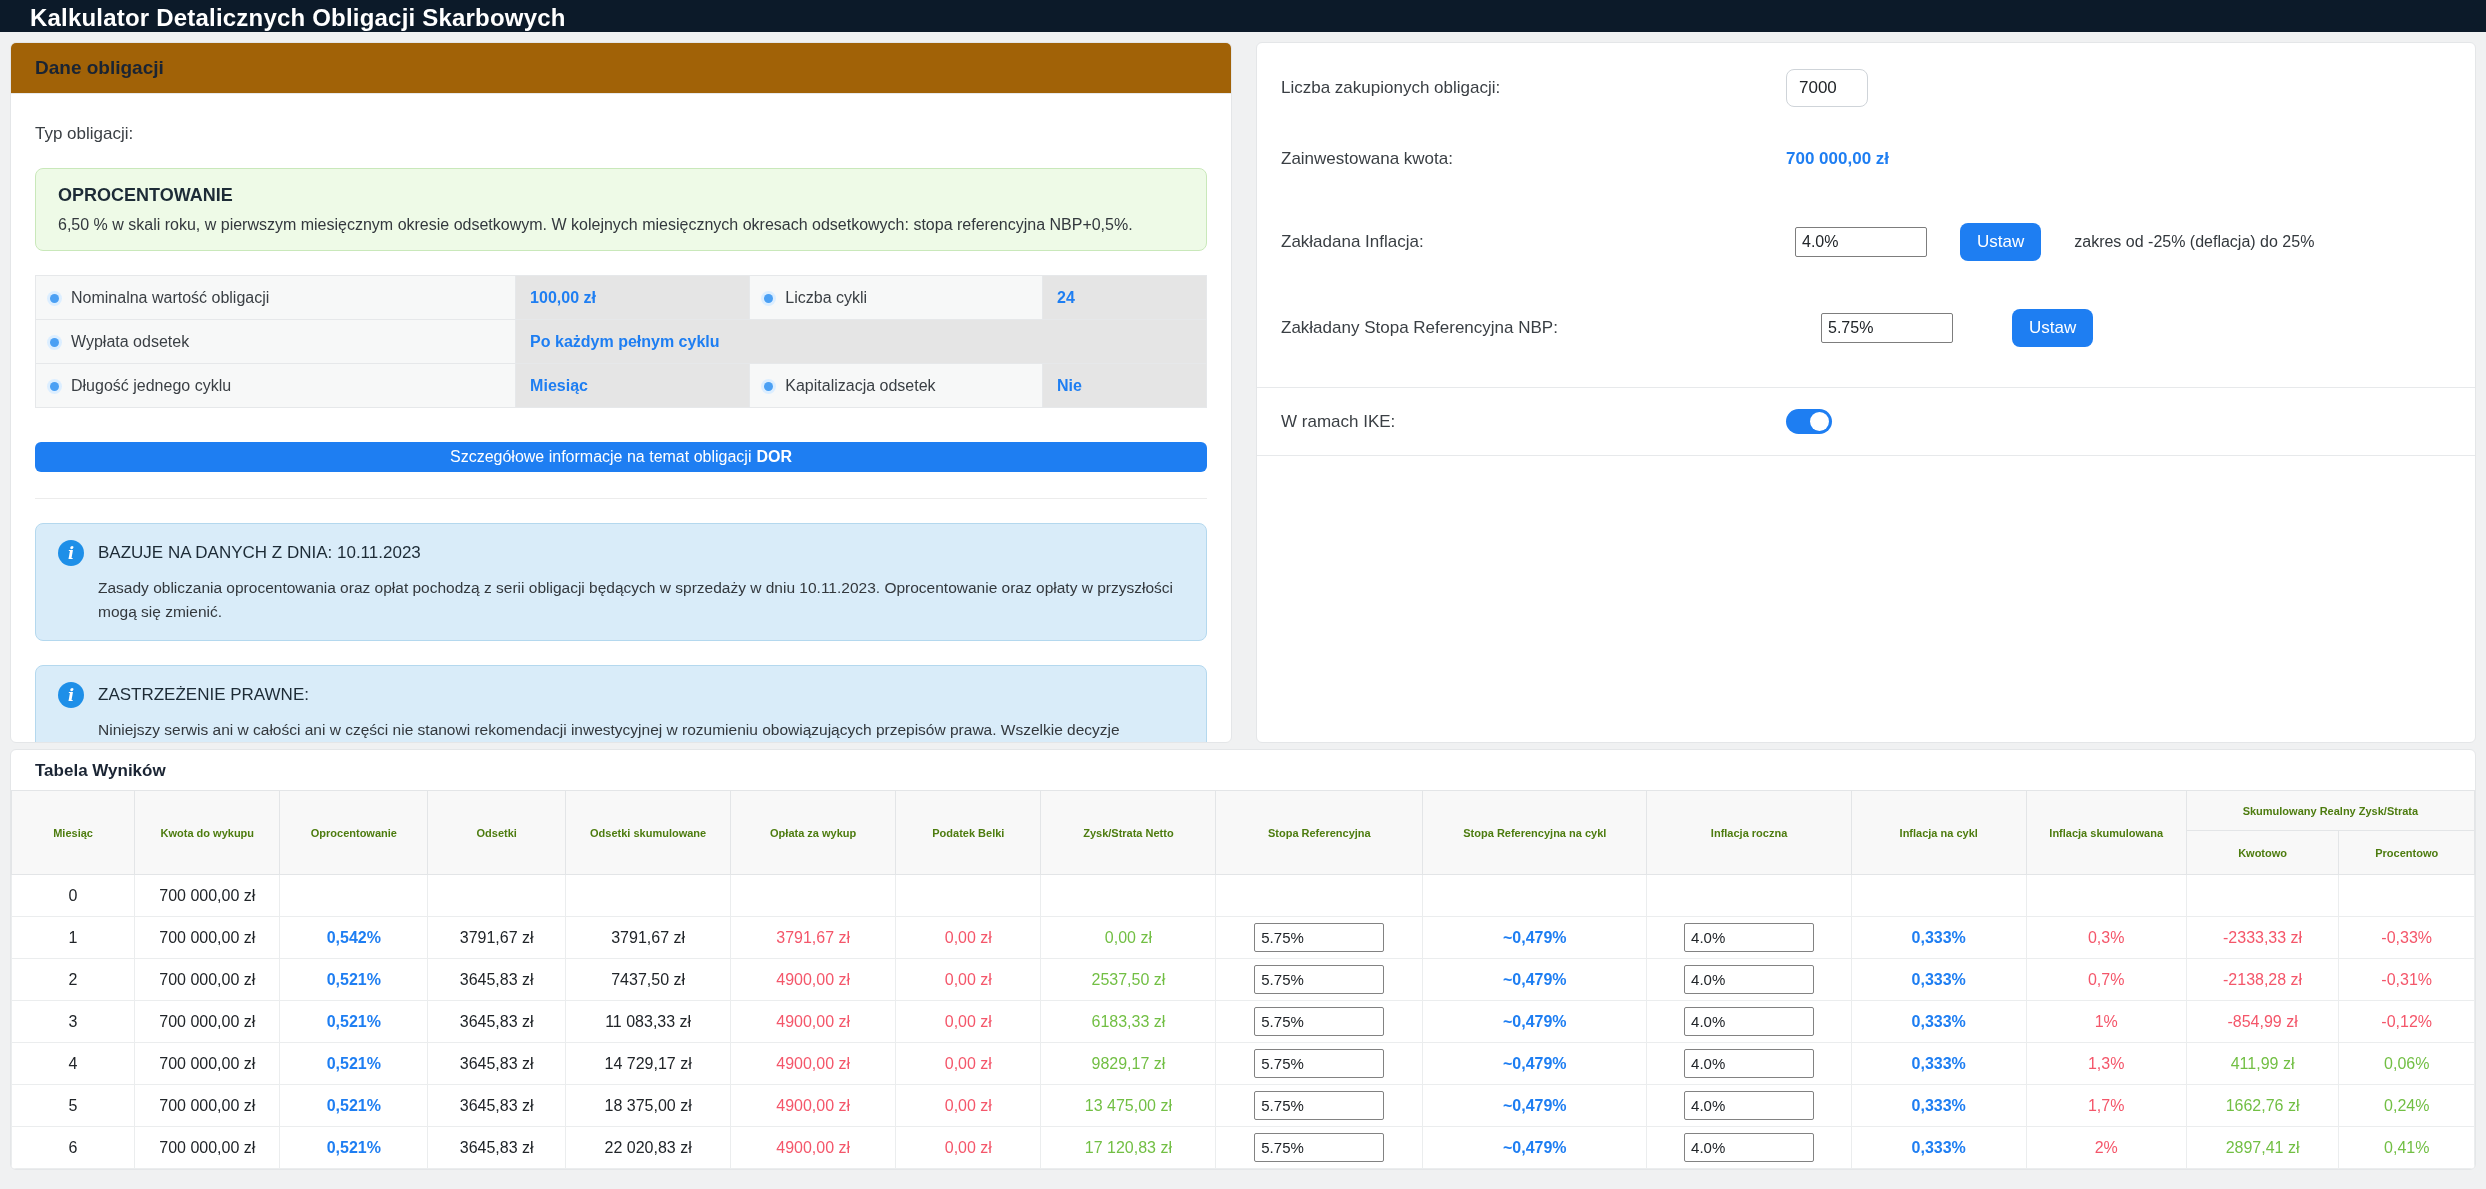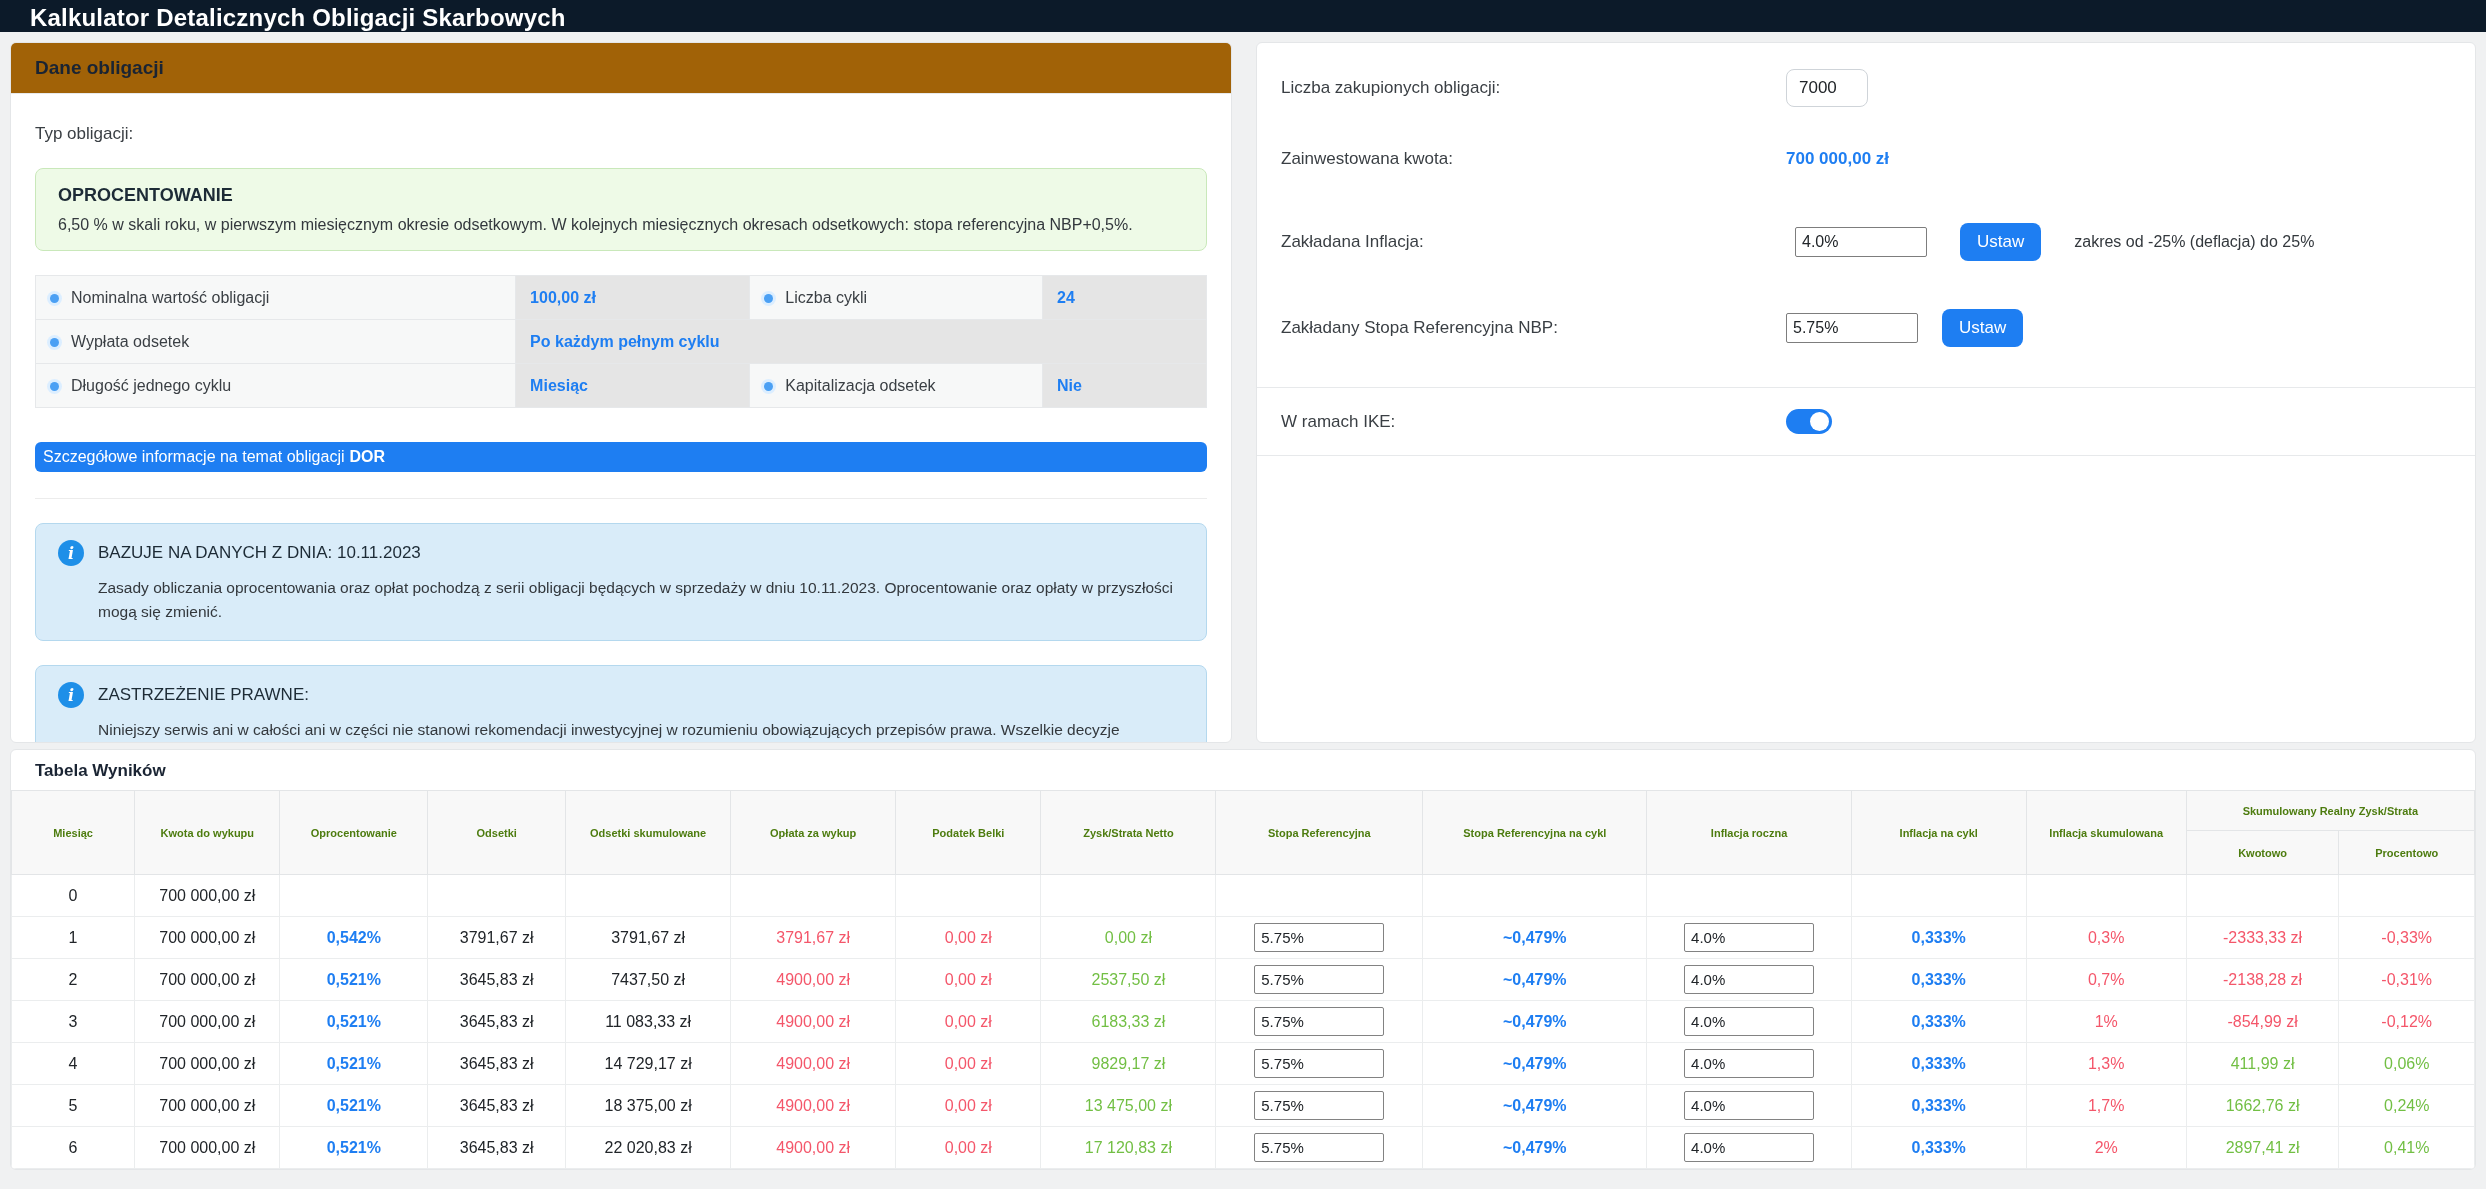--- a/index.html
+++ b/index.html
@@ -41,21 +41,21 @@
 
   
   .details { width:100%; border-collapse:collapse; margin-top:24px; font-size:16px; }
   .details td { border:1px solid #e6e8ea; height:44px; padding:0 14px; }
   .details td.lbl { background:#f7f8f8; color:#3a3f44; }
   .details td.val { color:#1e7ef2; font-weight:700; background:#e5e5e5; }
   .dot { display:inline-block; width:9px; height:9px; border-radius:50%; background:#4ba0f4; box-shadow:0 0 0 3px #dceeff; margin-right:12px; }
 
   .details-btn {
     display:block; width:100%; margin-top:34px; background:#1e7ef2; border:none; color:#fff;
-    font-size:16px; padding:6px 8px; border-radius:6px; cursor:pointer; font-family:inherit; text-align:left;
+    font-size:16px; padding:6px 8px; border-radius:6px; cursor:pointer; font-family:inherit; text-align:center;
   }
   .details-btn .bond-code { font-weight:700; margin-left:5px; }
 
   .section-divider { border:none; border-top:1px solid #ececec; margin:26px 0 0; }
 
   
   .notice { margin-top:24px; background:#d9ecf9; border:1px solid #b4d8ee; border-radius:8px; padding:16px 22px; }
   .notice-head { display:flex; align-items:center; gap:14px; }
   .info-icon {
     width:26px; height:26px; flex:none; border-radius:50%; background:#1e8fe8; color:#fff;
@@ -181,21 +181,21 @@
         <span class="invested-value">700 000,00 zł</span>
       </div>
 
       <div class="field-row" style="margin-top:54px;gap:9px;">
         <span class="f-label">Zakładana Inflacja:</span>
         <input class="pct-input" value="4.0%" style="">
         <button class="ustaw-btn">Ustaw</button>
         <span class="range-note">zakres od -25% (deflacja) do 25%</span>
       </div>
 
-      <div class="field-row" style="margin-top:48px;">
+      <div class="field-row" style="margin-top:48px;gap:35px;">
         <span class="f-label">Zakładany Stopa Referencyjna NBP:</span>
         <input class="pct-input" value="5.75%" style="">
         <button class="ustaw-btn">Ustaw</button>
       </div>
 
       <hr class="hr-line">
 
       <div class="field-row ike-row">
         <span class="f-label">W ramach IKE:</span>
         <div class="toggle">

